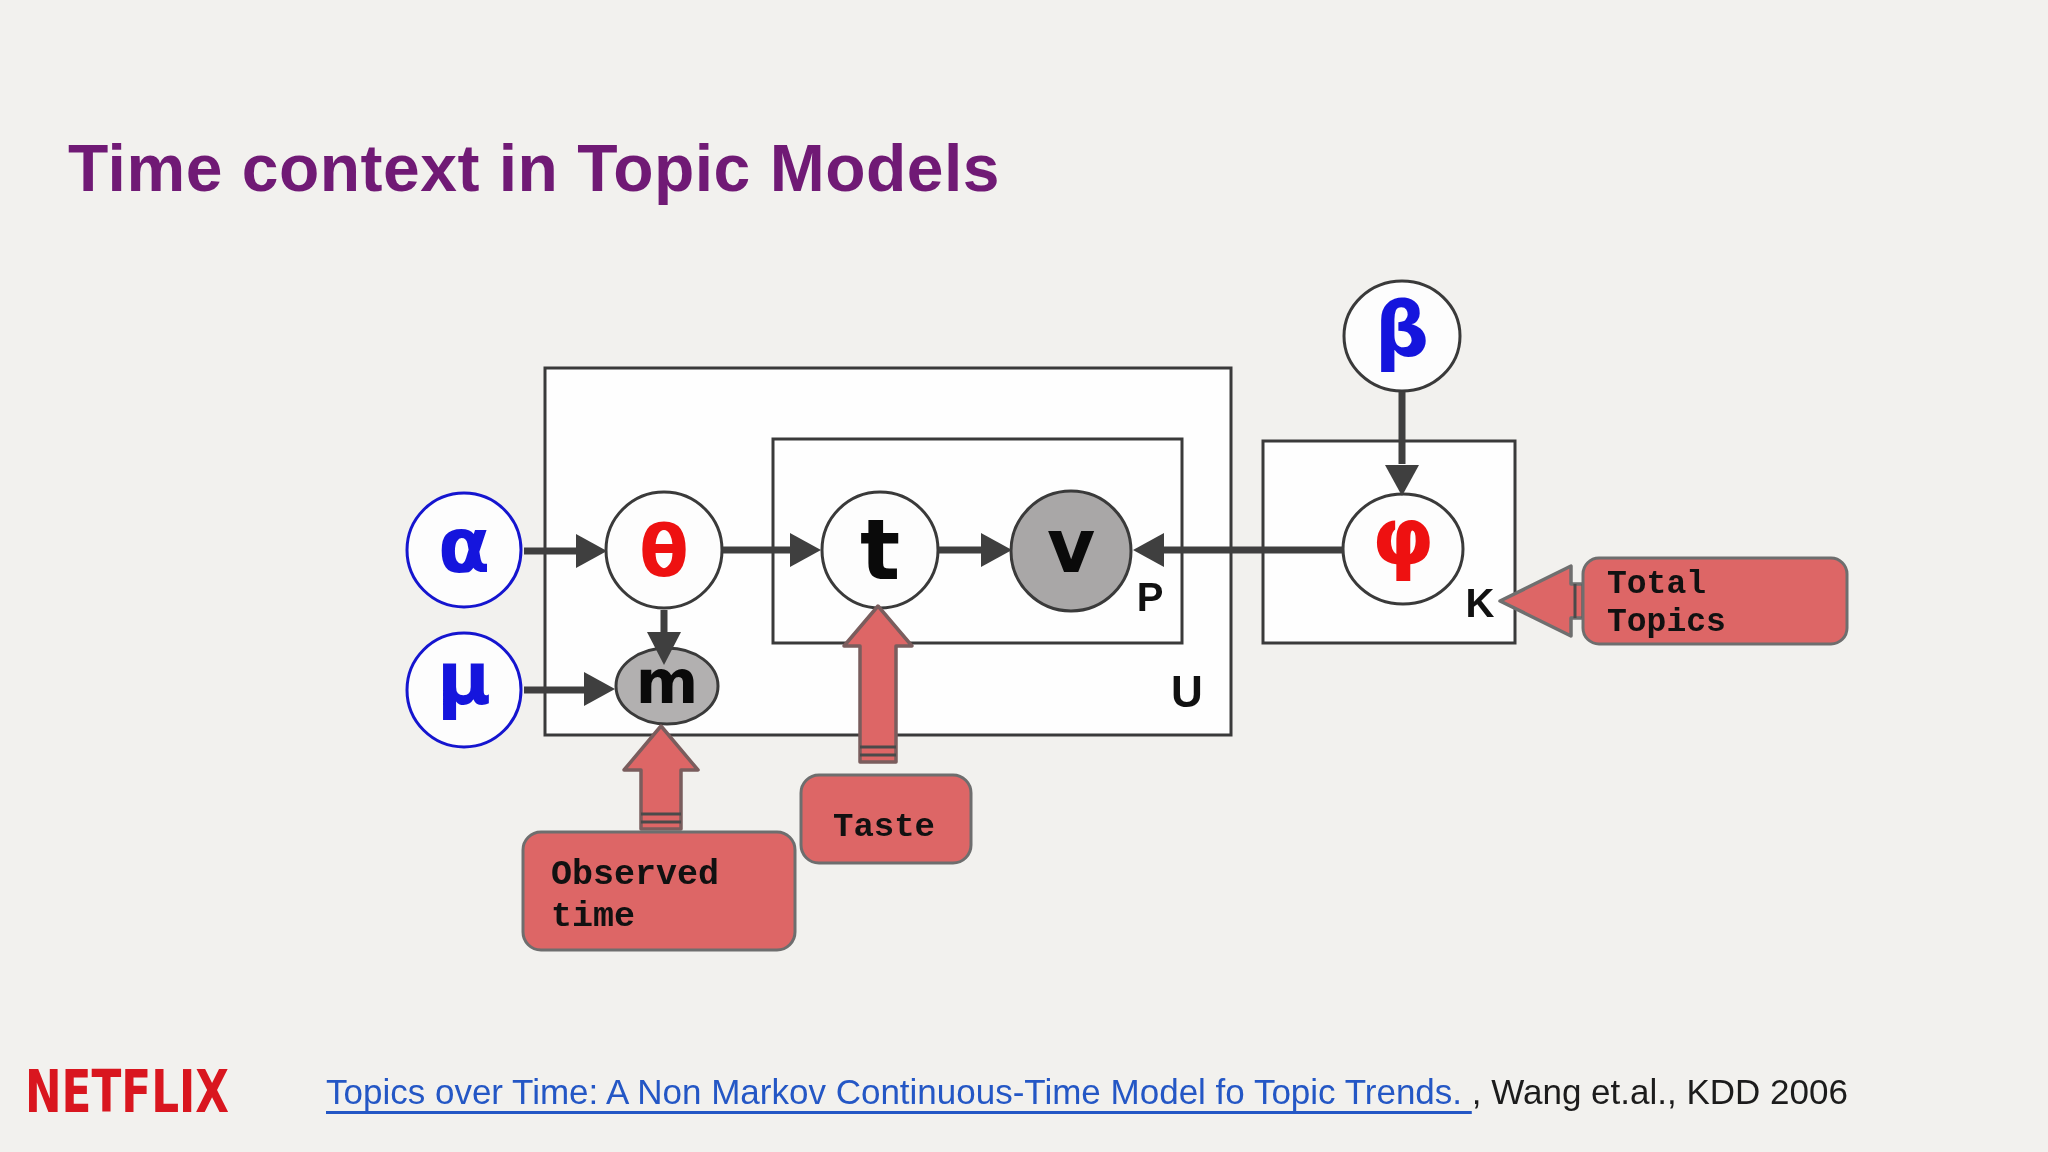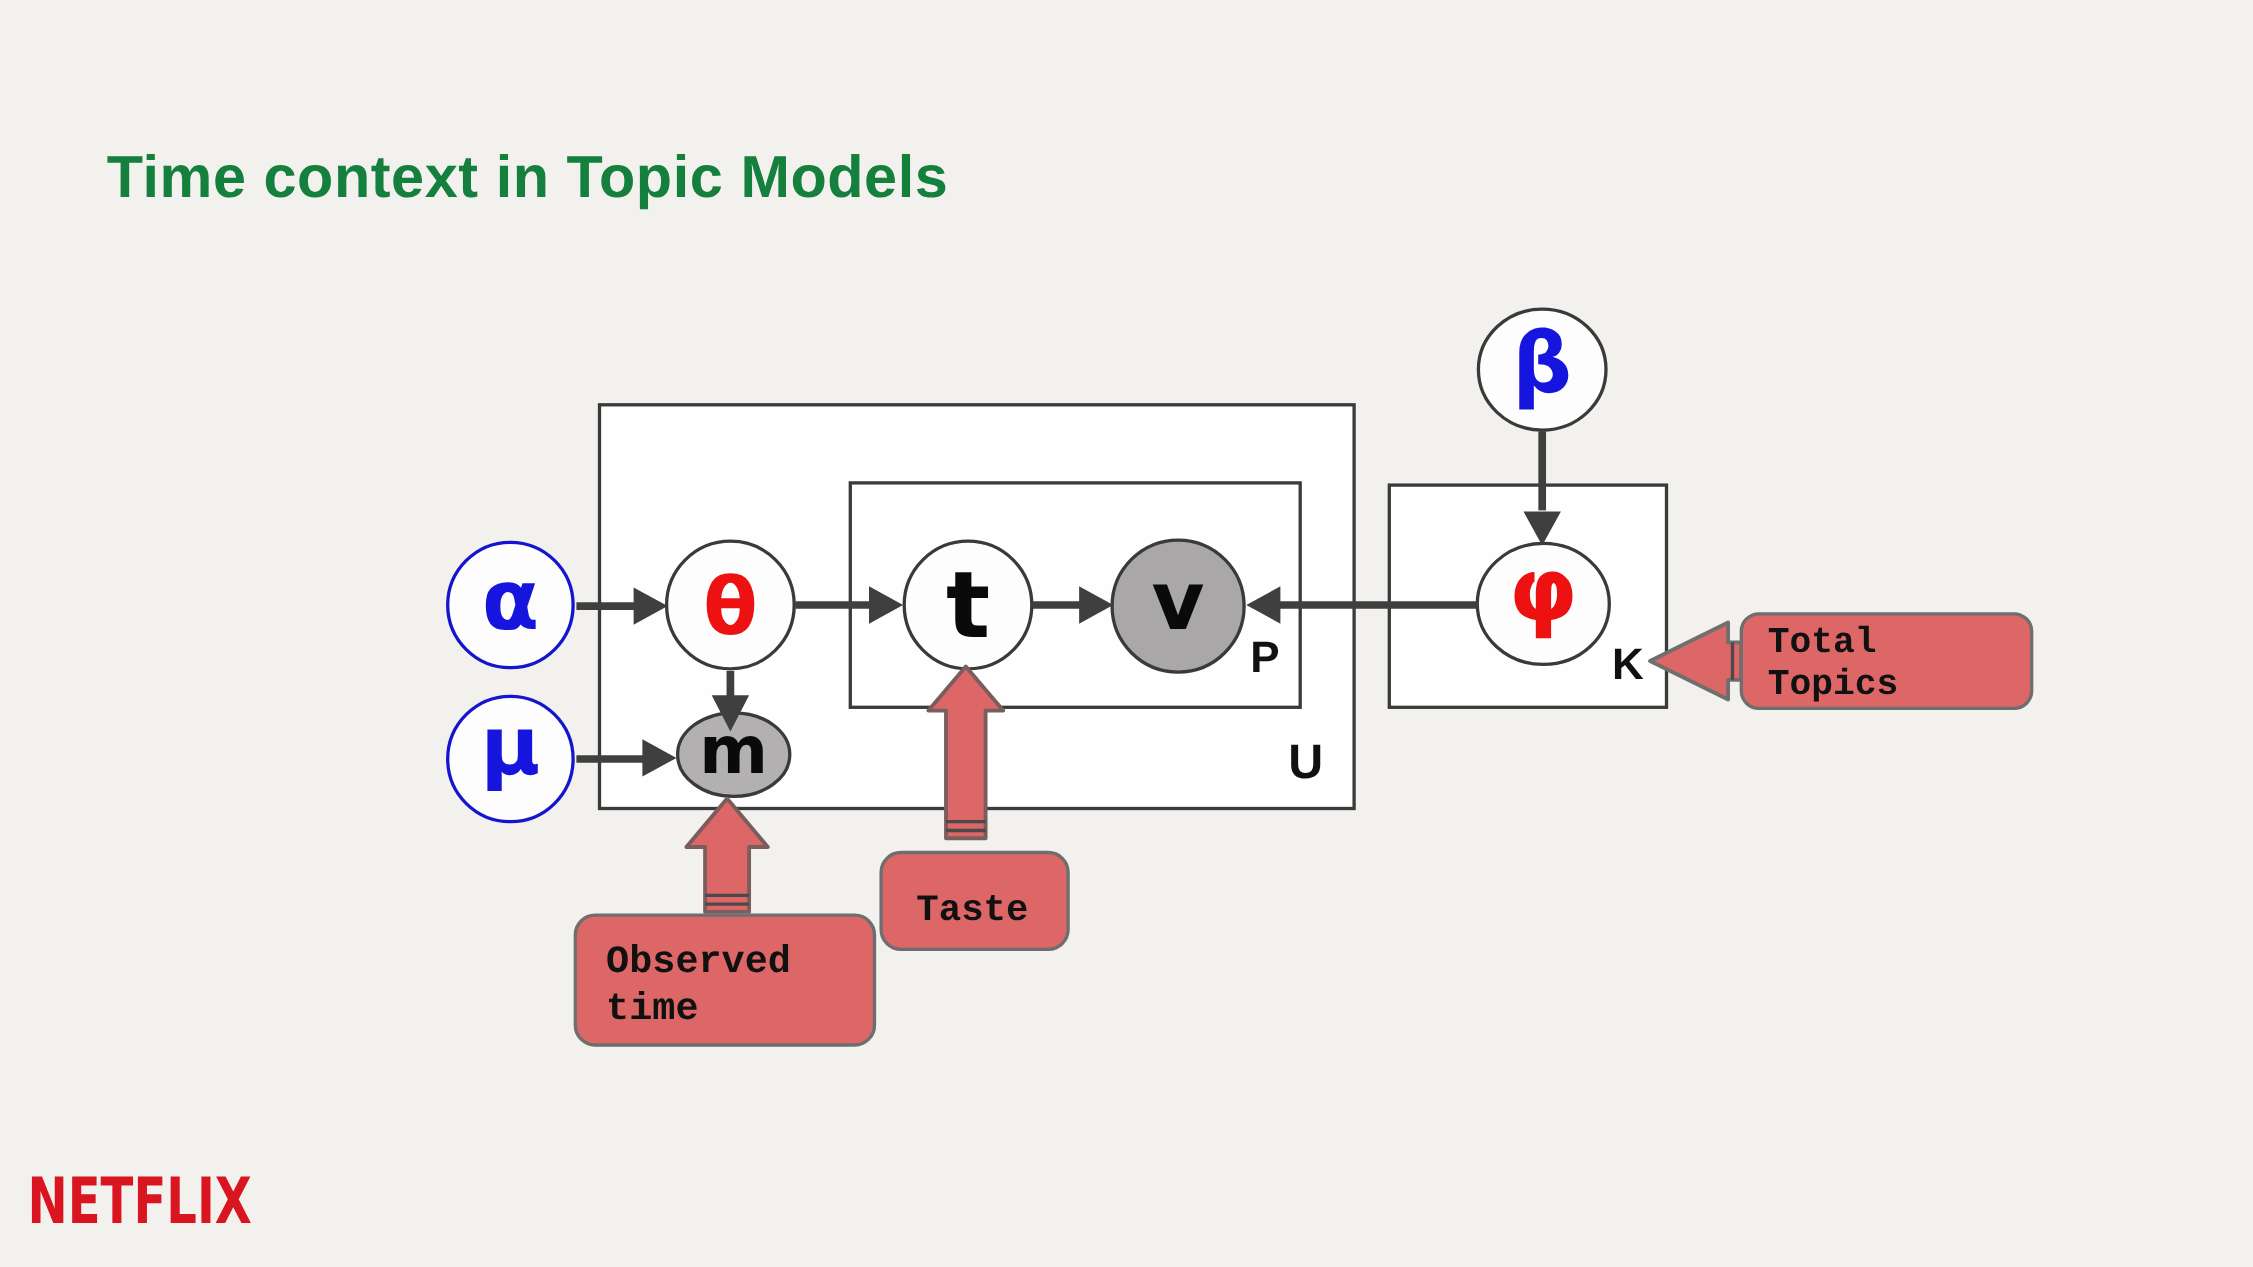--- a/index.html
+++ b/index.html
@@ -5,22 +5,22 @@
   html, body { margin: 0; padding: 0; }
   body {
     width: 2048px; height: 1152px;
     background: #f2f1ee;
     font-family: "Liberation Sans", sans-serif;
     overflow: hidden;
   }
   .slide { position: relative; width: 2048px; height: 1152px; background: #f2f1ee; }
 
   .page-title {
-    position: absolute; left: 97px; top: 130px;
-    font-size: 54px; font-weight: 600; color: #15803d;
+    position: absolute; left: 68px; top: 130px;
+    font-size: 66px; font-weight: 600; color: #701a75;
     letter-spacing: 0.5px; white-space: nowrap;
   }
 
   .diagram-svg { position: absolute; left: 0; top: 0; width: 2048px; height: 1152px; }
 
   svg text { font-family: "DejaVu Sans", "Liberation Sans", sans-serif; }
   .node-label { font-weight: bold; }
   .plate-label { font-weight: bold; fill: #111111; font-family: "Liberation Sans", sans-serif; }
   .callout-text { font-family: "Liberation Mono", monospace; font-weight: bold; fill: #111111; }
 
@@ -147,15 +147,16 @@
       <rect x="1583" y="558" width="264" height="86" rx="16" fill="#dd6666" stroke="#6e6e6e" stroke-width="3"></rect>
       <text class="callout-text" x="1607" y="593" font-size="33">Total</text>
       <text class="callout-text" x="1607" y="631" font-size="33">Topics</text>
     </g>
   </svg>
 
   <div class="footer">
     <svg class="netflix-logo" width="210" height="66" viewBox="0 0 210 66" xmlns="http://www.w3.org/2000/svg">
       <text x="0" y="54" font-size="58" font-weight="bold" fill="#d9161f" font-family="Liberation Sans, sans-serif" textLength="204" lengthAdjust="spacingAndGlyphs">NETFLIX</text>
     </svg>
+    <div class="citation"><a href="#">Topics over Time: A Non Markov Continuous-Time Model fo Topic Trends. </a><span>, Wang et.al., KDD 2006</span></div>
   </div>
 
 </div>
 
 </body></html>

